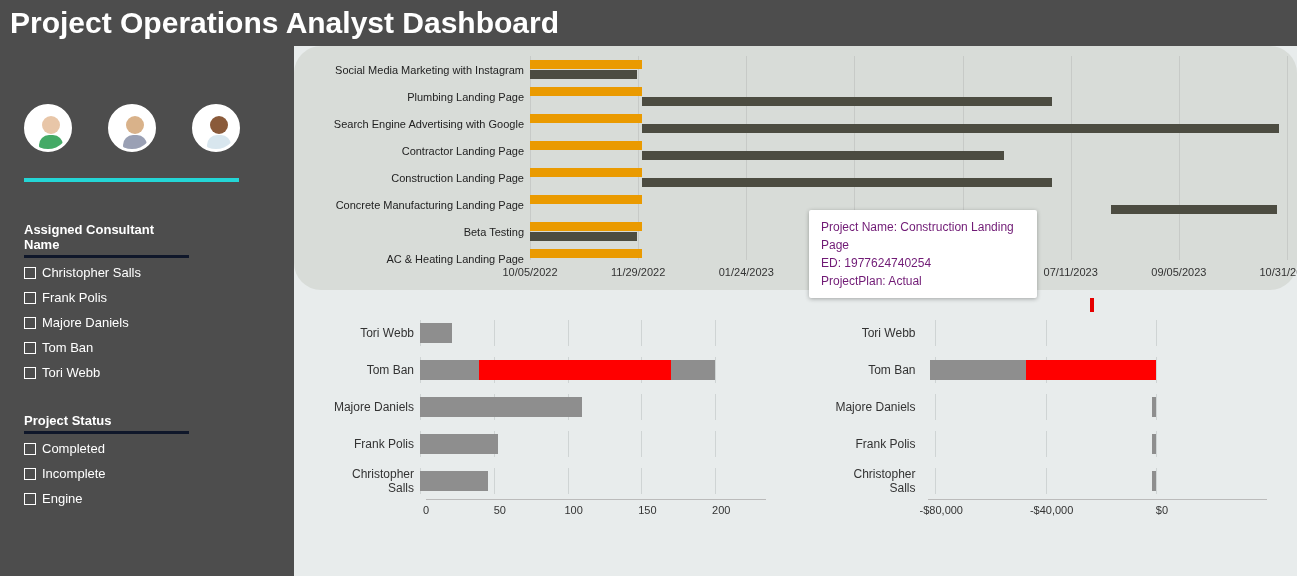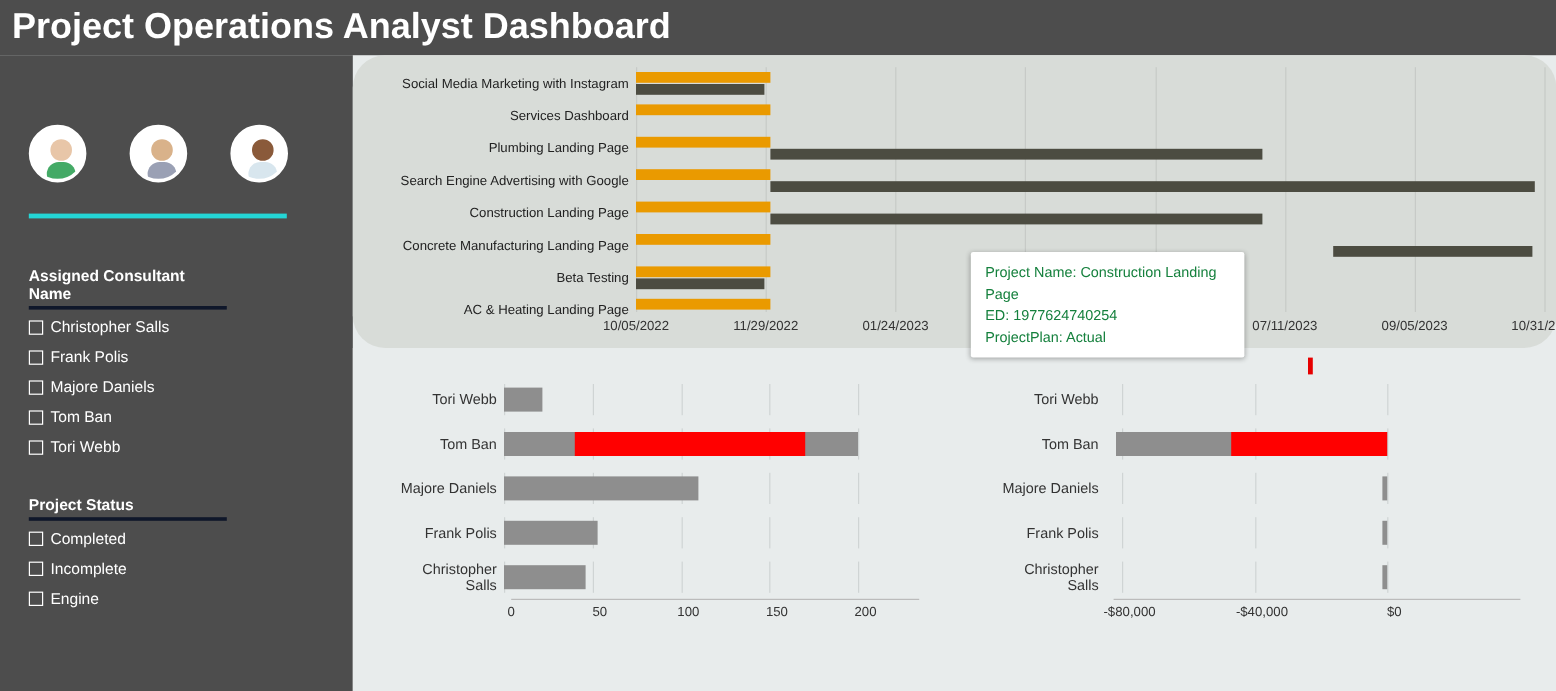--- a/index.html
+++ b/index.html
@@ -24,21 +24,21 @@
   .gantt-label { width: 226px; text-align: right; padding-right: 6px; font-size: 11px; color: #222; }
   .gantt-track { position: relative; flex: 1; height: 100%; }
   .bar { position: absolute; height: 9px; }
   .bar.planned { background: #ea9a00; top: 4px; }
   .bar.actual  { background: #4c4c41; top: 14px; }
   .gantt-grid { position: absolute; left: 236px; right: 10px; top: 10px; bottom: 30px; }
   .gantt-grid .vline { position: absolute; top: 0; bottom: 0; width: 1px; background: rgba(0,0,0,0.08); }
   .gantt-axis { position: absolute; left: 236px; right: 10px; bottom: 4px; height: 20px; }
   .gantt-axis span { position: absolute; font-size: 11px; color: #333; transform: translateX(-50%); }
   .marker { position: absolute; width: 4px; height: 14px; background: #e60000; top: 252px; }
-  .tooltip { position: absolute; background: #fff; border-radius: 2px; box-shadow: 0 1px 4px rgba(0,0,0,0.3); font-size: 12px; color: #15803d; padding: 8px 12px; line-height: 18px; }
+  .tooltip { position: absolute; background: #fff; border-radius: 2px; box-shadow: 0 1px 4px rgba(0,0,0,0.3); font-size: 12px; color: #701a75; padding: 8px 12px; line-height: 18px; }
   .bottom-area { flex: 1; display: flex; background: #e8ecec; }
   .bchart { flex: 1; padding: 24px 30px 8px 30px; position: relative; }
   .brow { display: flex; align-items: center; height: 37px; }
   .blabel { width: 96px; text-align: right; font-size: 12px; color: #333; padding-right: 6px; }
   .btrack { position: relative; flex: 1; height: 22px; }
   .bbar { position: absolute; top: 1px; height: 20px; background: #8e8e8e; }
   .bbar.red { background: #ff0000; }
   .baxis { position: relative; margin-left: 102px; height: 26px; border-top: 1px solid #bbb; }
   .baxis span { position: absolute; font-size: 11px; color: #333; top: 4px; transform: translateX(-50%); }
   .btrack .tick { position:absolute; top:-2px; bottom:-2px; width:1px; background:#cfd4d4; }
@@ -133,37 +133,38 @@
           </div>
         <div class="gantt" id="gantt-rows">
             <div class="gantt-row">
               <div class="gantt-label">Social Media Marketing with Instagram</div>
               <div class="gantt-track">
                 <div class="bar planned" style="left: 0px; width: 112.431px;"></div>
                 <div class="bar actual" style="left: 0px; width: 106.714px;"></div>
               </div>
             </div>
             <div class="gantt-row">
-              <div class="gantt-label">Services Dashboard</div>
-              <div class="gantt-track">
-                <div class="bar planned" style="left: 0px; width: 112.431px;"></div>
-              </div>
-            </div>
-            <div class="gantt-row">
               <div class="gantt-label">Plumbing Landing Page</div>
               <div class="gantt-track">
                 <div class="bar planned" style="left: 0px; width: 112.431px;"></div>
                 <div class="bar actual" style="left: 112.431px; width: 409.707px;"></div>
               </div>
             </div>
             <div class="gantt-row">
               <div class="gantt-label">Search Engine Advertising with Google</div>
               <div class="gantt-track">
                 <div class="bar planned" style="left: 0px; width: 112.431px;"></div>
                 <div class="bar actual" style="left: 112.431px; width: 636.474px;"></div>
+              </div>
+            </div>
+            <div class="gantt-row">
+              <div class="gantt-label">Contractor Landing Page</div>
+              <div class="gantt-track">
+                <div class="bar planned" style="left: 0px; width: 112.431px;"></div>
+                <div class="bar actual" style="left: 112.431px; width: 362.066px;"></div>
               </div>
             </div>
             <div class="gantt-row">
               <div class="gantt-label">Construction Landing Page</div>
               <div class="gantt-track">
                 <div class="bar planned" style="left: 0px; width: 112.431px;"></div>
                 <div class="bar actual" style="left: 112.431px; width: 409.707px;"></div>
               </div>
             </div>
             <div class="gantt-row">

